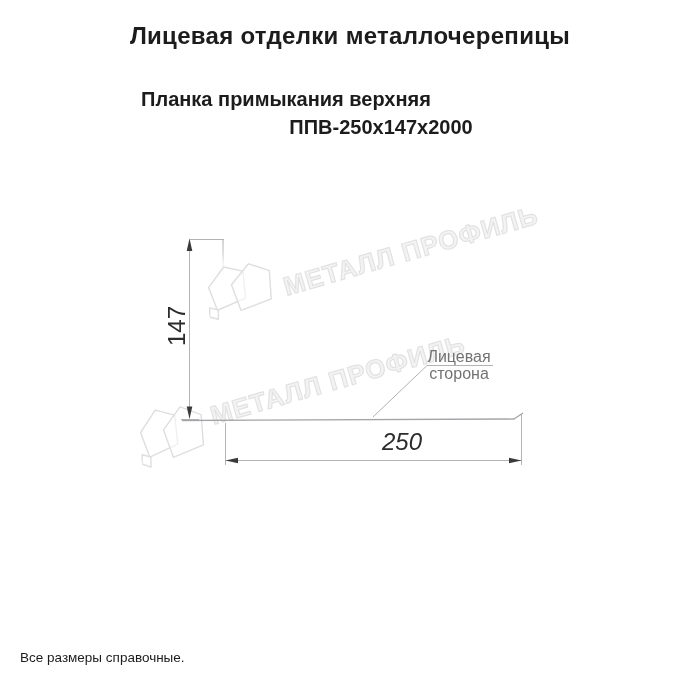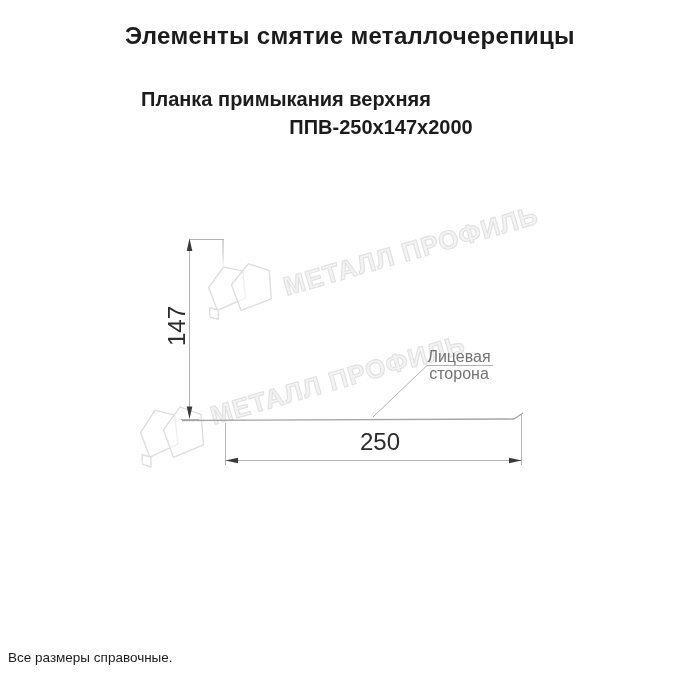--- a/index.html
+++ b/index.html
@@ -34,32 +34,32 @@
   #wm-logo-a { left:204px; top:256px; transform:rotate(-12deg); }
   #wm-logo-b { left:136px; top:398px; transform:rotate(-12deg); }
 
   
   #drawing { left:0; top:0; z-index:2; }
 
   
   .dim-text { font-size:24px; color:#2c2c2c; z-index:3; line-height:24px; }
   #dim-147 { left:154px; top:314px; width:46px; text-align:center;
              transform:rotate(-90deg); transform-origin:50% 50%; }
-  #dim-250 { left:338px; top:430px; width:84px; text-align:center; }
+  #dim-250 { left:338px; top:430px; width:84px; text-align:right;font-style:italic; }
   .face-label { left:422px; top:348px; width:74px; text-align:center;
                 font-size:16px; line-height:17px; color:#737373; z-index:3; }
 
   
-  .footer { left:8px; top:648px; font-size:13.5px; line-height:19.5px;
+  .footer { left:20px; top:648px; font-size:13.5px; line-height:19.5px;
             color:#1c1c1c; z-index:3; }
 </style>
 </head>
 <body>
 
-<div class="abs hdr-title">Элементы смятие металлочерепицы</div>
+<div class="abs hdr-title">Лицевая отделки металлочерепицы</div>
 <div class="abs hdr-sub">Планка примыкания верхняя</div>
 <div class="abs hdr-model">ППВ-250х147х2000</div>
 
 <svg class="abs wm" id="wm-logo-a" width="82" height="60" viewBox="0 0 82 60">
   <g fill="#ffffff" fill-opacity="0.55" stroke="#dedede" stroke-width="1.4" stroke-linejoin="round">
     <path d="M5,24 L24,7 L42,15 L39,42 L9,48 Z"></path>
     <path d="M28,26 L49,9 L68,20 L64,48 L32,53 Z"></path>
     <path d="M2,44 L10,48 L8,57 L0,53 Z"></path>
   </g>
 </svg>

